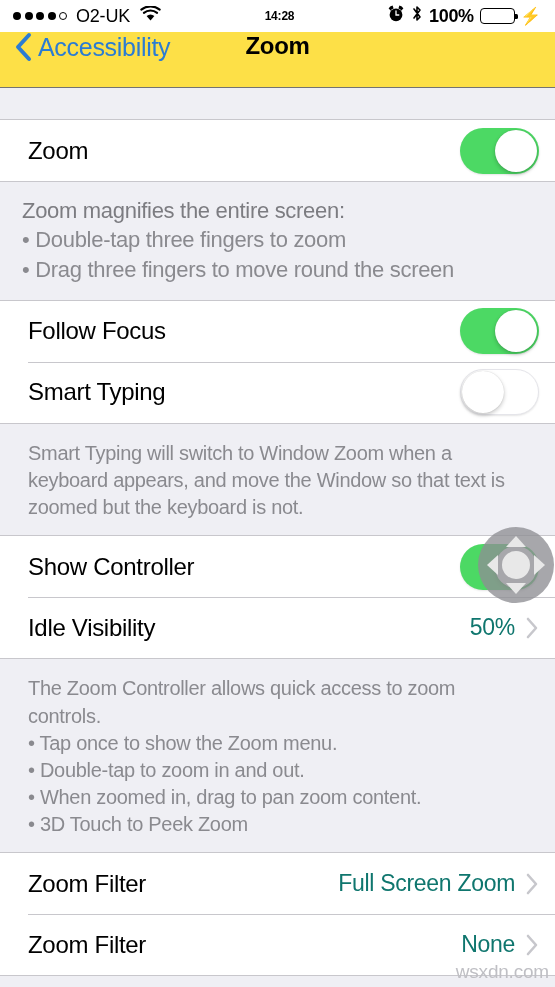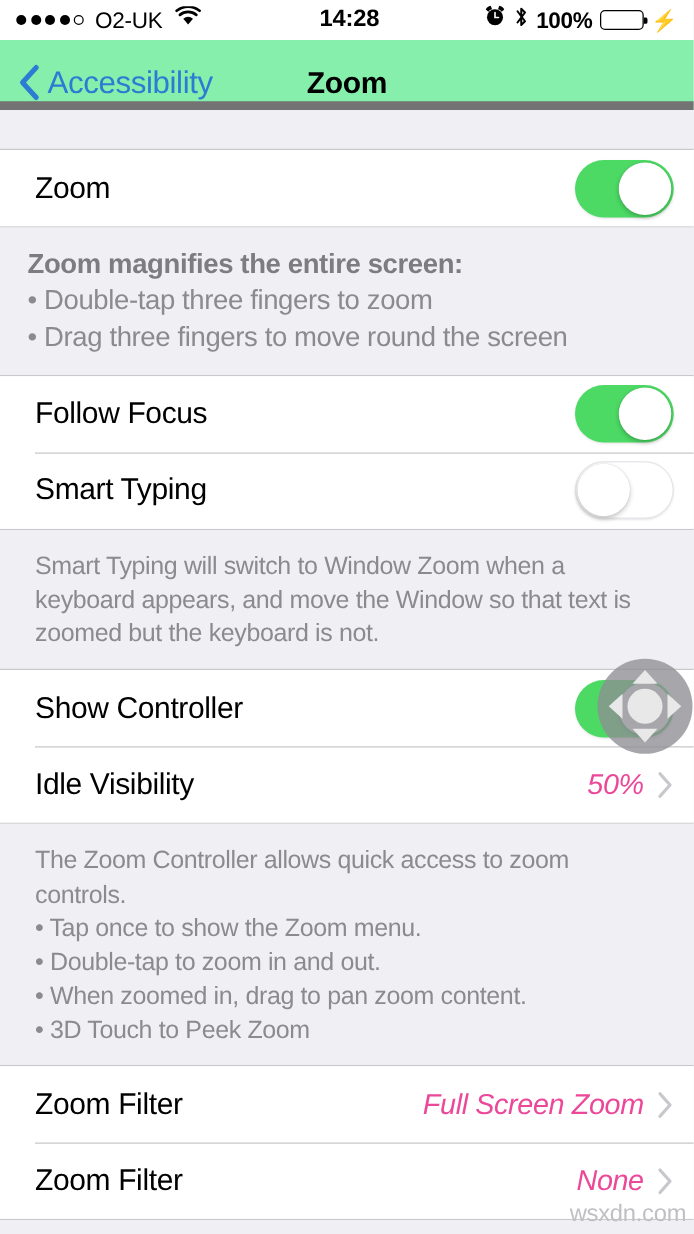--- a/index.html
+++ b/index.html
@@ -19,43 +19,43 @@
     font-size:19px; color:#000;
   }
   .sb-left { display:flex; align-items:center; gap:6px; }
   .dots { display:flex; align-items:center; gap:3.5px; }
   .dot { width:8px; height:8px; border-radius:50%; background:#000; }
   .dot.hollow { background:transparent; border:1.4px solid #000; }
   .carrier { font-size:18px; letter-spacing:-0.2px; margin-left:3px; }
   .wifi { margin-left:4px; display:inline-block; }
   .sb-center {
     position:absolute; left:4px; right:0; text-align:center;
-    font-size:19px; font-weight:bold; letter-spacing:-0.2px; pointer-events:none;
+    font-size:12px; font-weight:bold; letter-spacing:-0.2px; pointer-events:none;
   }
   .sb-right {
     margin-left:auto; display:flex; align-items:center; gap:6px;
     position:relative; z-index:2;
   }
   .pct { font-size:18px; letter-spacing:-0.3px;font-weight:bold; }
   .battery {
     width:35px; height:16px; border:1.5px solid #000; border-radius:4px;
     position:relative; padding:1.5px; background:#fff;
   }
   .battery::after {
     content:""; position:absolute; right:-4px; top:5px;
     width:2.5px; height:5px; background:#000; border-radius:0 1.5px 1.5px 0;
   }
   .battery-fill { height:100%; background:#4CD964; border-radius:1.5px; }
   .bolt { font-size:17px; line-height:1; }
 
   
   .navbar {
-    position:relative; height:56px; background:#86efac;
-    display:flex; align-items:flex-end; padding:0 14px;
-    border-bottom:7px solid #737373;
+    position:relative; height:56px; background:#fde047;
+    display:flex; align-items:flex-start; padding:0 14px;
+    border-bottom:1px solid #737373;
   }
   .back-btn {
     display:flex; align-items:center; gap:6px;
     color:#2B7CD3; font-size:25px; cursor:pointer; letter-spacing:-0.3px;
   }
   .back-chevron { display:flex; align-items:center; }
   .nav-title {
     position:absolute; left:0; right:0; text-align:center;
     font-size:24px; font-weight:bold; color:#000; pointer-events:none;
     letter-spacing:-0.3px;
@@ -74,21 +74,21 @@
     background:#FFFFFF; cursor:pointer; position:relative;
   }
   .row + .row::before {
     content:""; position:absolute; left:28px; right:0; top:0;
     height:1px; background:#C8C7CC;
   }
   .row-label { font-size:24px; color:#000; letter-spacing:-0.3px; }
   .row-right {
     margin-left:auto; display:flex; align-items:center; gap:10px;
   }
-  .row-value { font-size:23px; color:#ec4899; letter-spacing:-0.3px;font-style:italic; }
+  .row-value { font-size:23px; color:#0f766e; letter-spacing:-0.3px; }
   .chevron { color:#C7C7CC; display:flex; align-items:center; }
 
   
   .toggle {
     width:79px; height:46px; border-radius:23px;
     position:relative; flex-shrink:0; cursor:pointer;
     box-shadow:0 1px 2px rgba(0,0,0,0.10);
   }
   .toggle.on { background:#4CD964; }
   .toggle.off { background:#FFFFFF; border:1.5px solid #E5E5EA; }
@@ -102,21 +102,21 @@
 
   
   .footer {
     padding:14px 22px 16px 22px;
     background:#EFEFF4;
     color:#8A8A8F;
     font-size:22px;
     line-height:1.33;
     letter-spacing:-0.3px;
   }
-  .footer .head { font-weight:bold; color:#7C7C81; display:block; }
+  .footer .head { font-weight:normal; color:#7C7C81; display:block; }
   .footer .bullet-line { display:block; }
   .footer.small { font-size:20px; line-height:1.36; color:#8A8A8F; padding:16px 22px 14px 28px; }
   .footer.small .line { display:block; }
 
   
   .zoom-controller {
     position:absolute; left:478px; top:527px;
     width:76px; height:76px; border-radius:50%;
     background:rgba(142,142,147,0.78);
     z-index:30; cursor:pointer;

